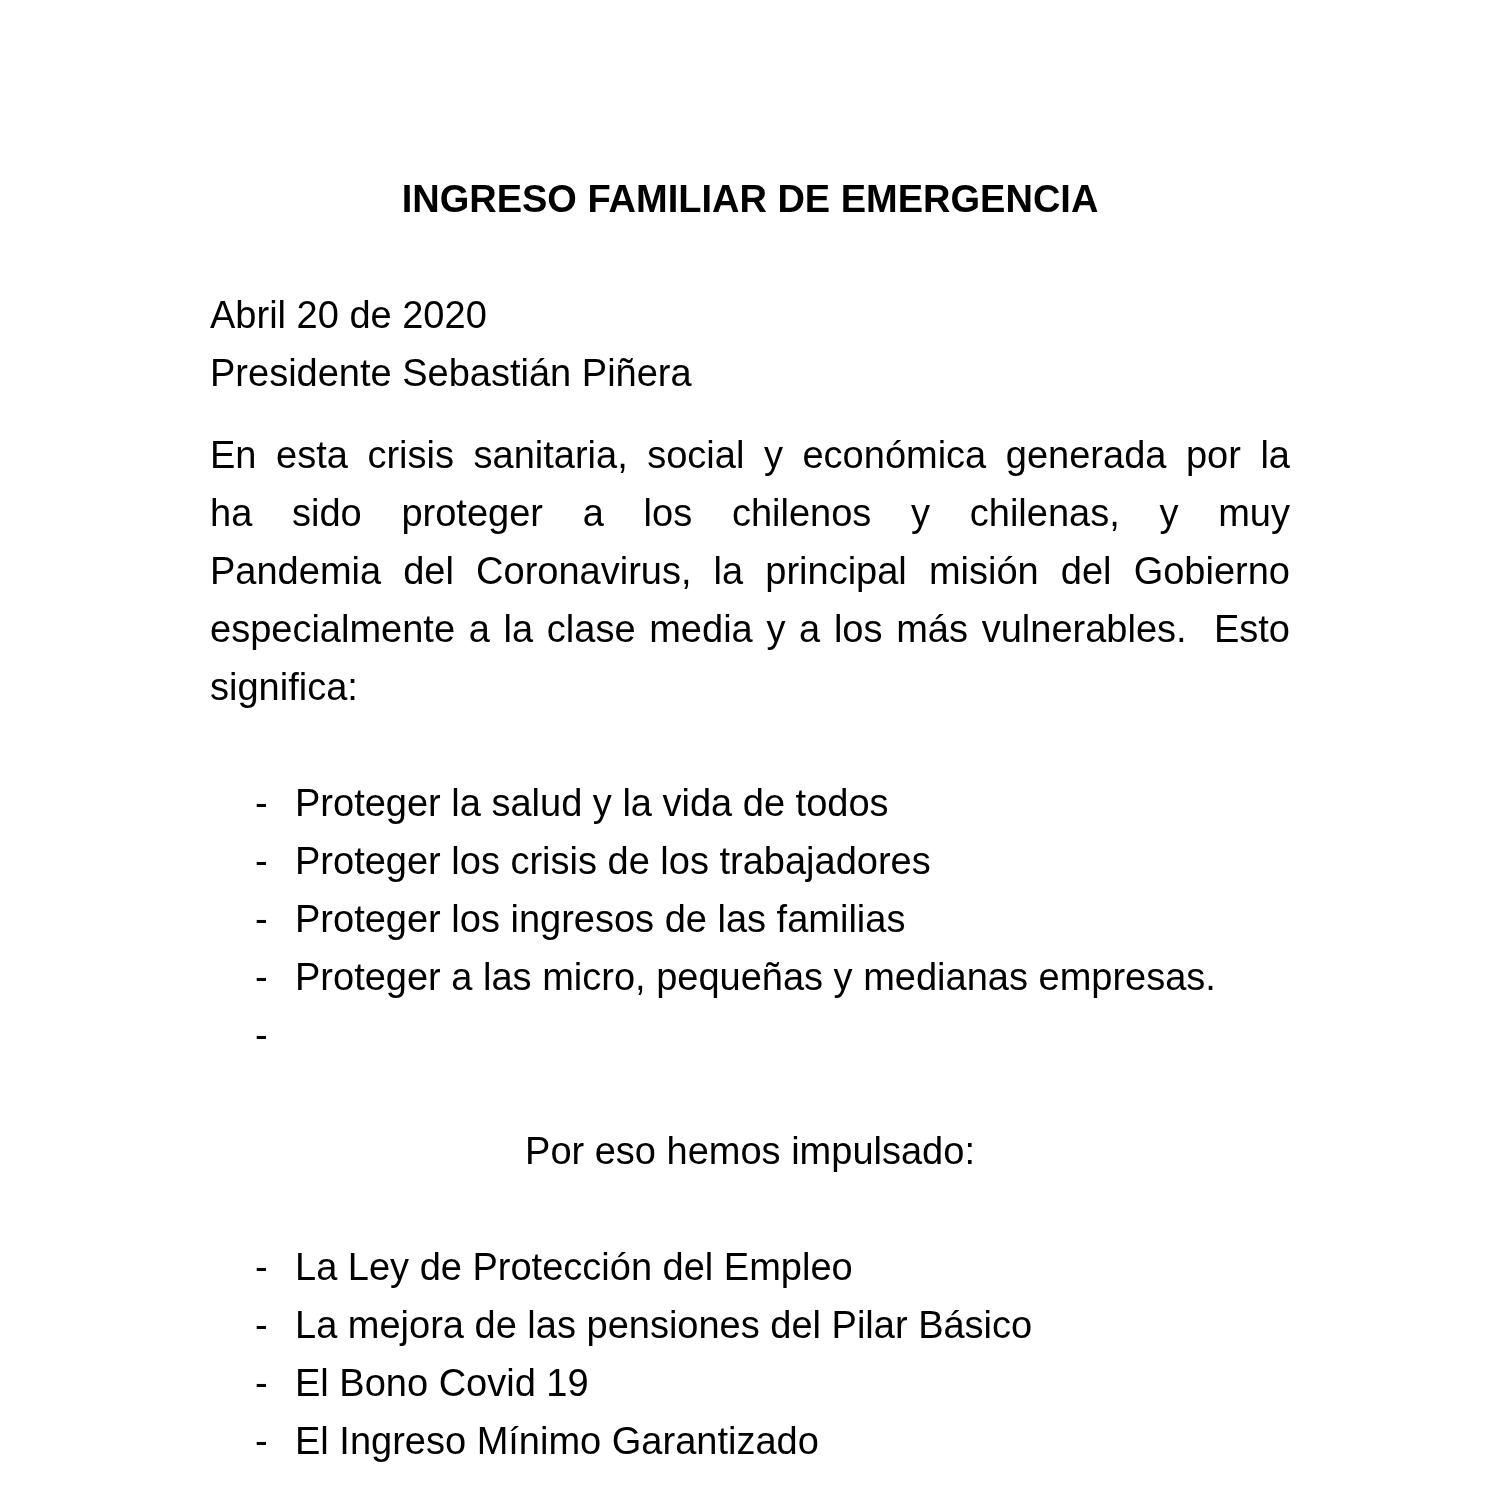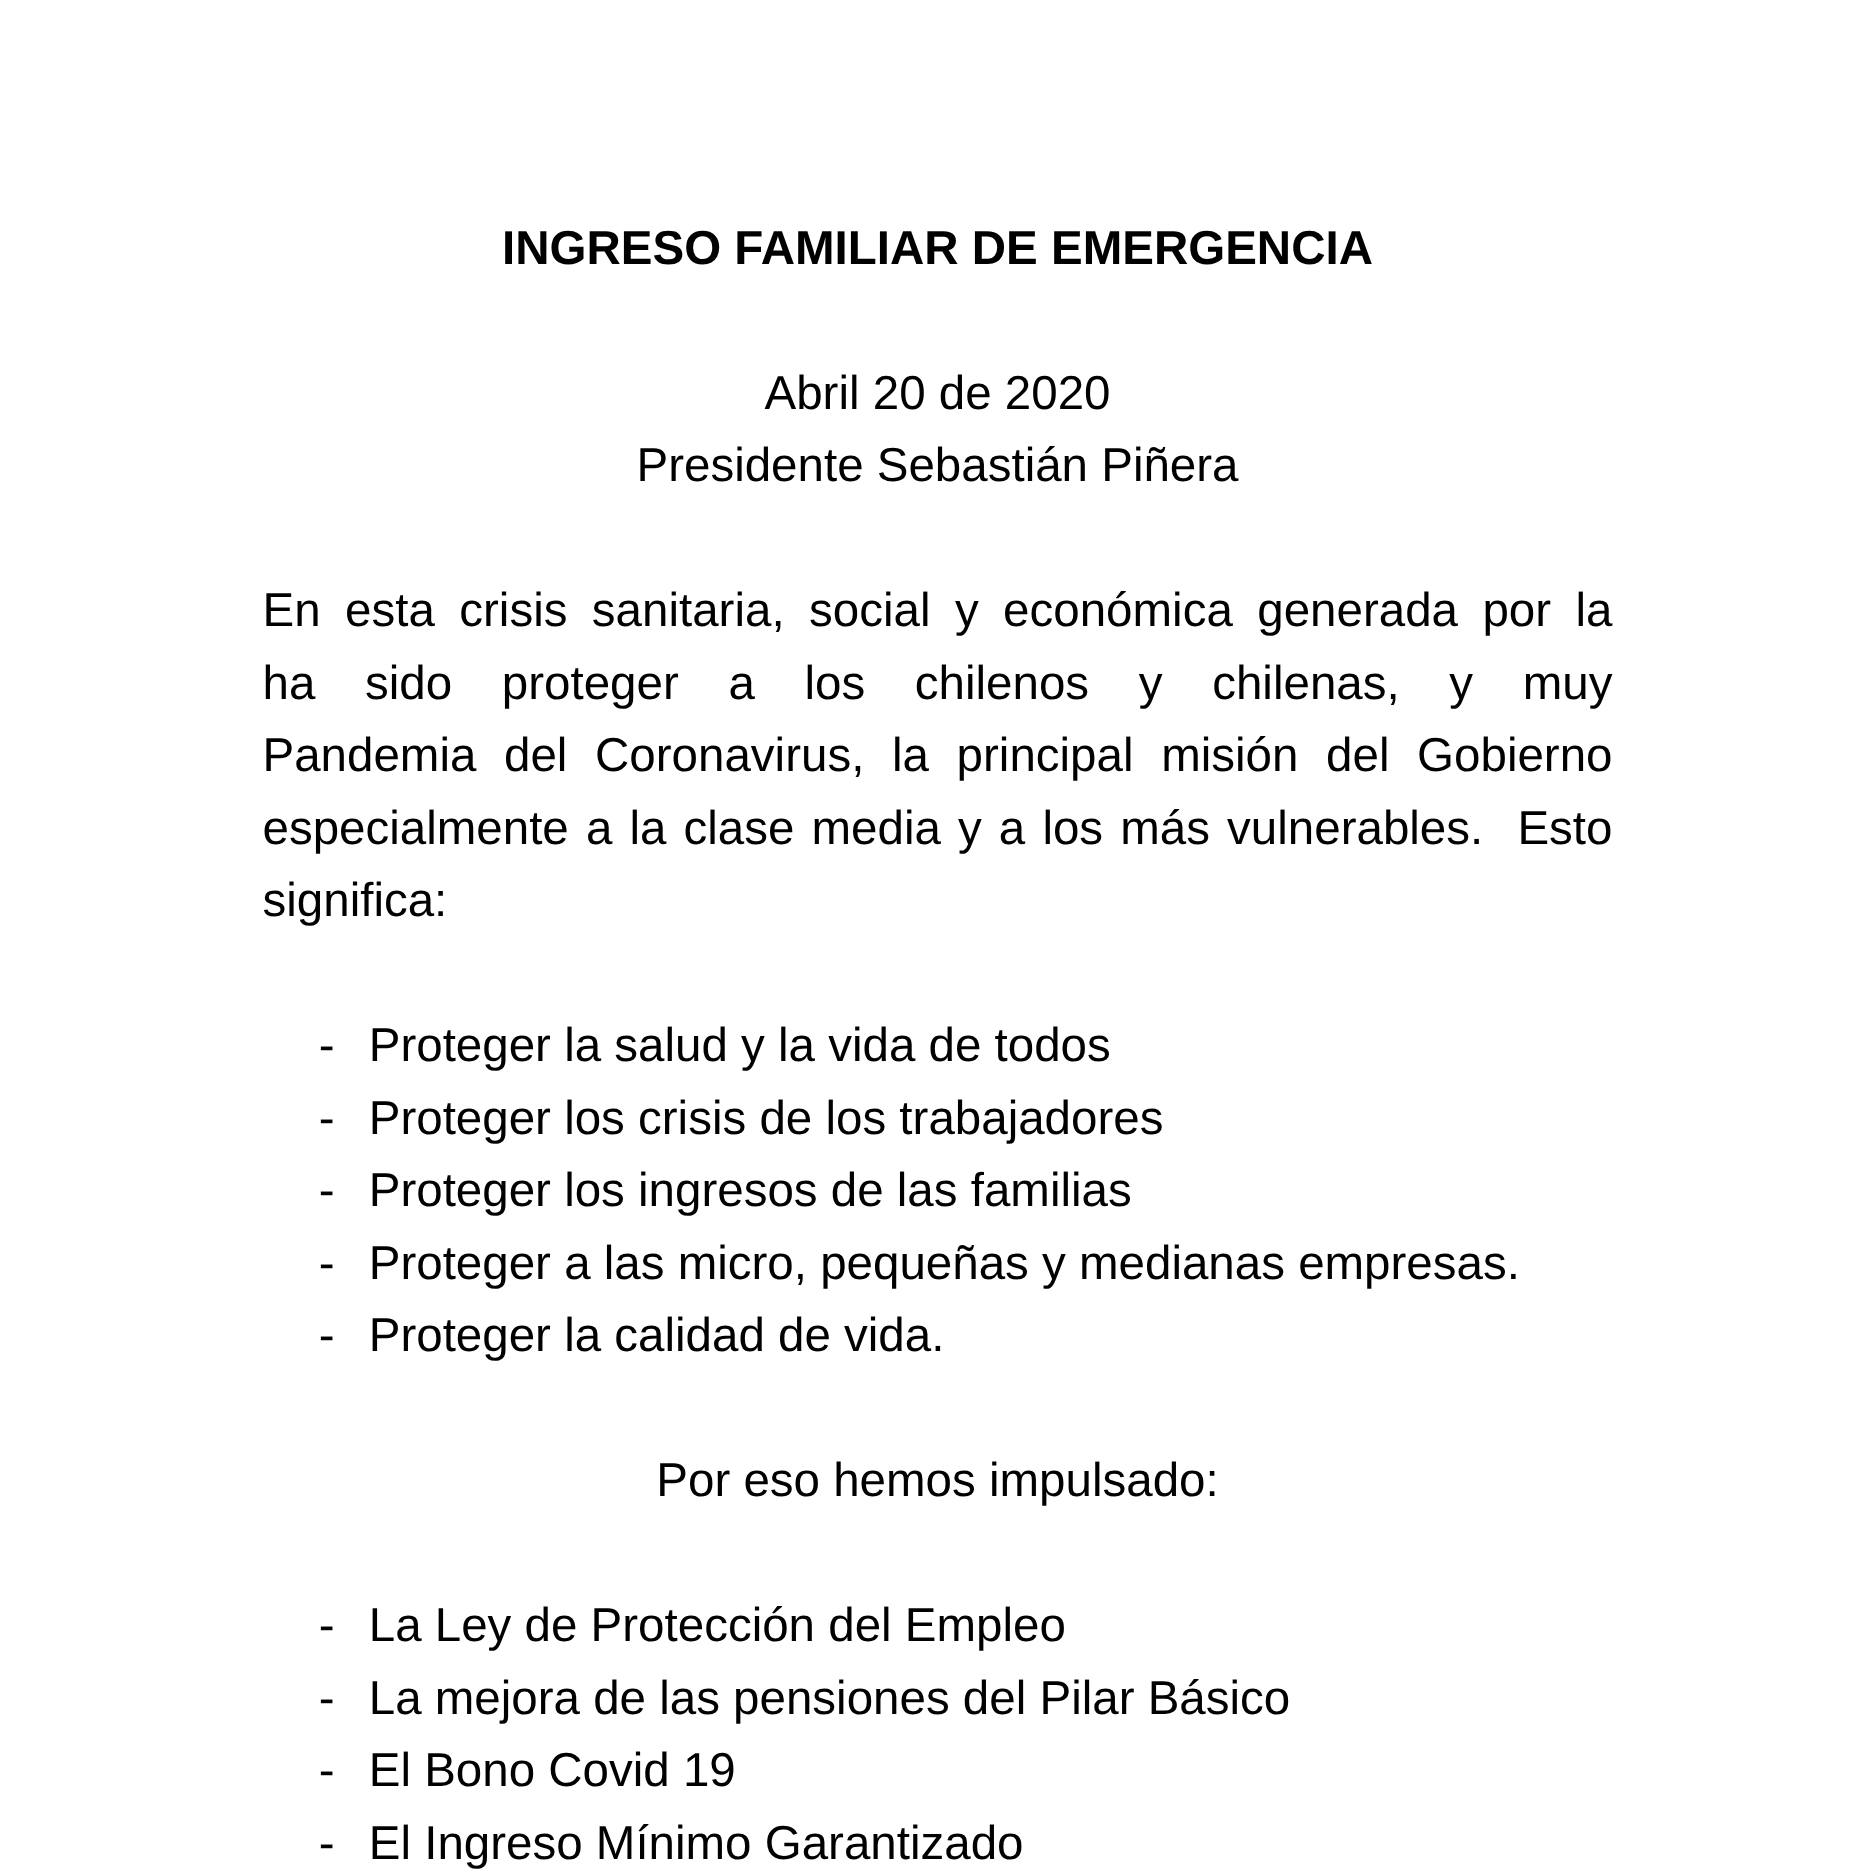--- a/index.html
+++ b/index.html
@@ -23,22 +23,22 @@
     padding: 170px 210px 0 210px;
   }
   .doc-title {
     margin: 0 0 58px 0;
     font-size: 38px;
     font-weight: bold;
     text-align: center;
     white-space: nowrap;
   }
   .byline {
-    text-align: center;
-    margin: 0 0 58px 0;
+    text-align: left;
+    margin: 0 0 24px 0;
   }
   .byline div {
     white-space: nowrap;
   }
   .paragraph {
     margin: 0 0 58px 0;
   }
   .jline {
     text-align: justify;
     text-align-last: justify;
@@ -102,21 +102,20 @@
       <div class="li">
         <span class="dash">-</span>
         <span class="text">Proteger los ingresos de las familias</span>
       </div>
       <div class="li">
         <span class="dash">-</span>
         <span class="text">Proteger a las micro, pequeñas y medianas empresas.</span>
       </div>
       <div class="li">
         <span class="dash">-</span>
-        <span class="text">Proteger la calidad de vida.</span>
       </div>
     </div>
 
     <div class="list-intro">Por eso hemos impulsado:</div>
 
     <div class="list last">
       <div class="li">
         <span class="dash">-</span>
         <span class="text">La Ley de Protección del Empleo</span>
       </div>

